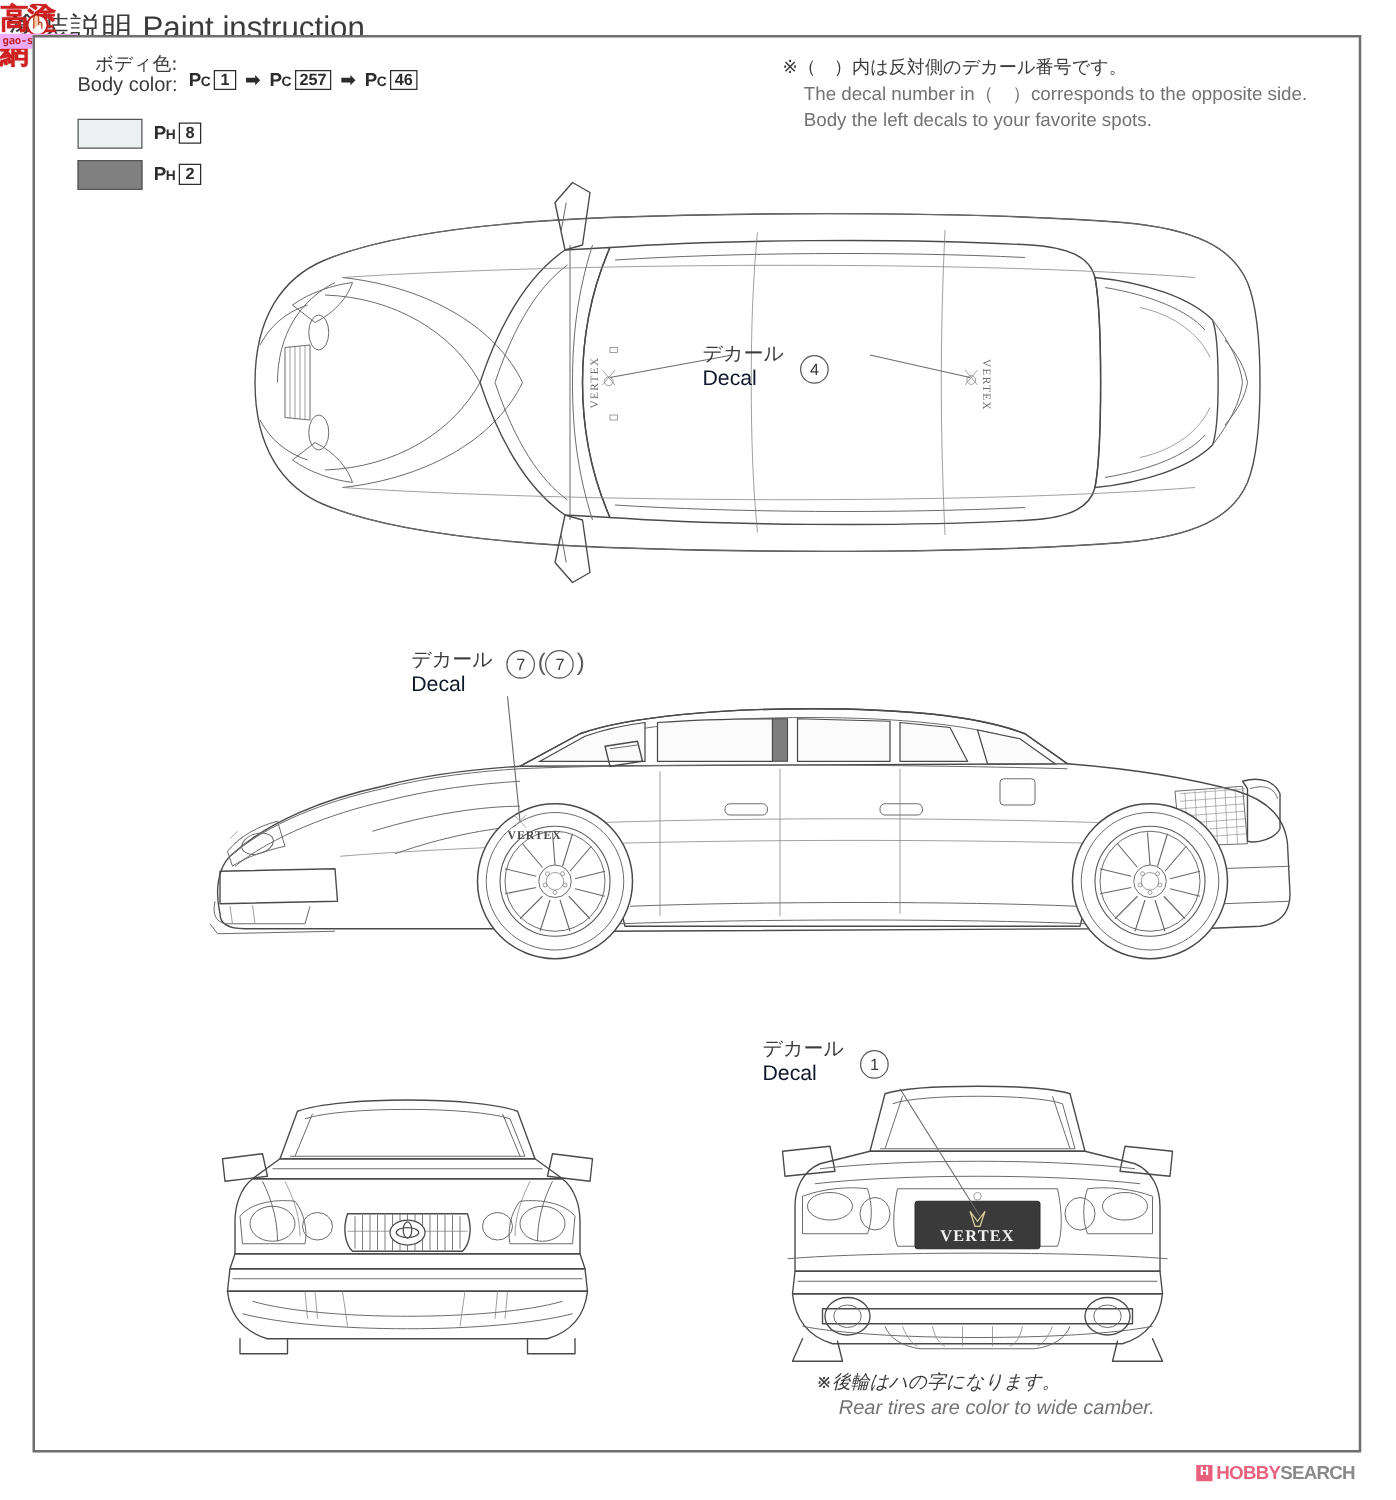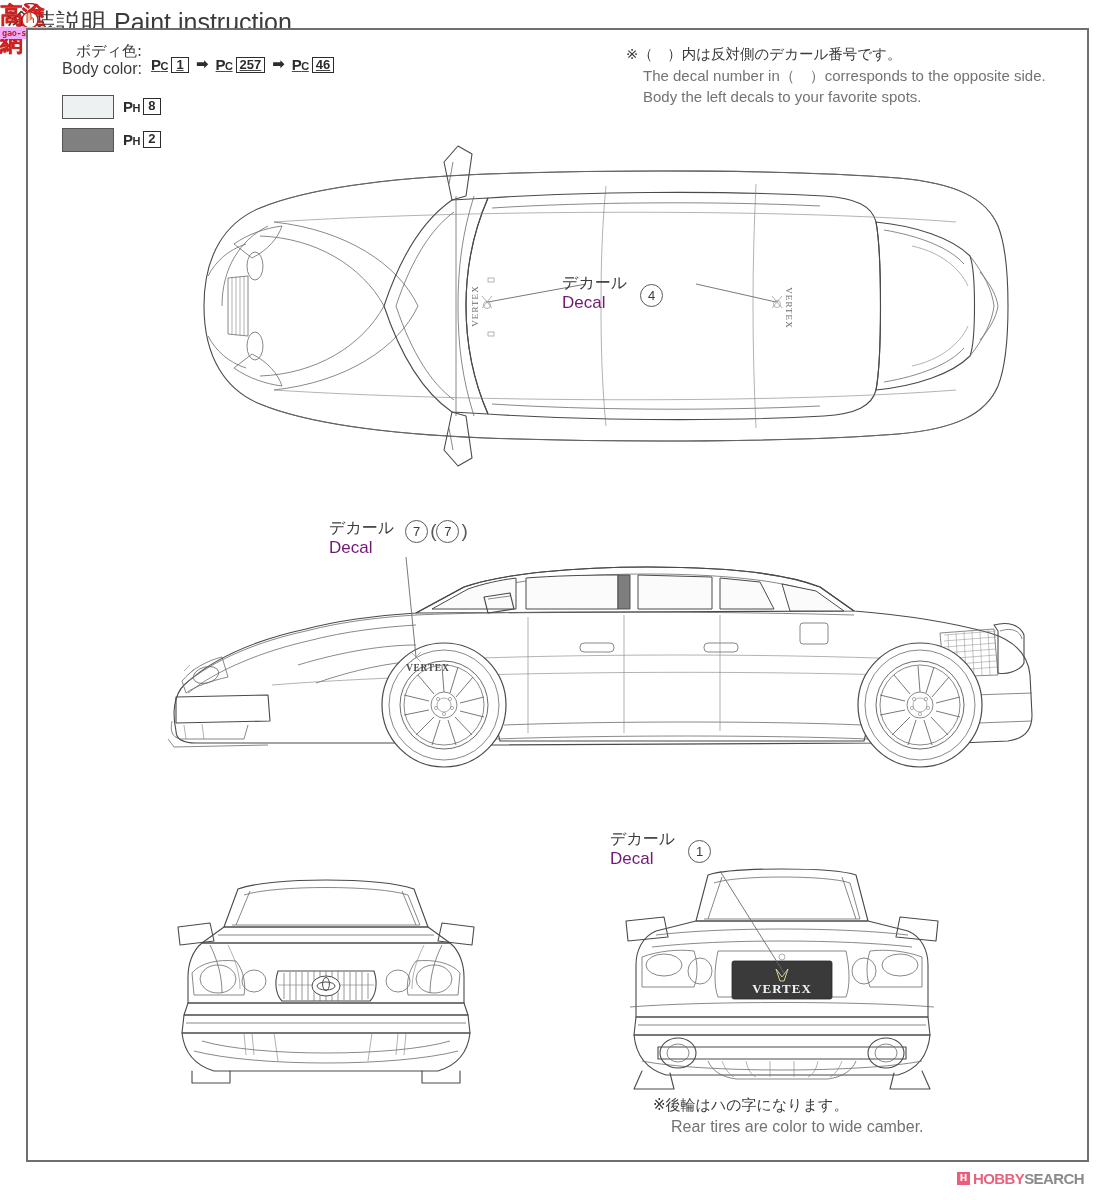--- a/index.html
+++ b/index.html
@@ -58,21 +58,21 @@
     box-sizing:border-box;
   }
 
   
   #paint-legend{position:absolute;left:34px;top:12px;}
   .bodycolor-row{display:flex;align-items:flex-start;}
   .bc-labels{text-align:right;line-height:1.15;padding-top:1px;}
   .bc-jp{font-family:"DejaVu Sans",sans-serif;font-size:15px;color:#3b3b3b;}
   .bc-en{font-size:16px;color:#3b3b3b;text-align:center;}
   .bc-codes{display:flex;align-items:center;margin-left:9px;padding-top:13px;}
-  .paint-code{display:flex;align-items:flex-end;text-decoration:underline;}
+  .paint-code{display:flex;align-items:center;}
   .pc-prefix{font-weight:bold;font-size:15px;color:#2c2c2c;letter-spacing:-0.5px;}
   .pc-prefix .sub{font-size:11px;vertical-align:baseline;}
   .pc-num{
     border:1.5px solid #2c2c2c;font-size:13px;font-weight:bold;color:#2c2c2c;
     padding:0px 3px;margin-left:3px;line-height:14px;min-width:10px;text-align:center;
   }
   .arrow{margin:0 7px;font-size:15px;color:#2c2c2c;font-weight:bold;}
 
   .swatch-row{display:flex;align-items:center;margin-top:9px;}
   .swatch{
@@ -85,31 +85,31 @@
     position:absolute;left:578px;top:14px;width:480px;
     line-height:1.42;
     margin-left:20px;
   }
   .note-jp{font-family:"DejaVu Sans",sans-serif;font-size:14.5px;color:#3b3b3b;}
   .note-en{font-size:15px;color:#737373;padding-left:17px;}
 
   
   .callout{position:absolute;}
   .callout .cl-jp{font-family:"DejaVu Sans",sans-serif;font-size:16px;color:#3b3b3b;line-height:1.18;}
-  .callout .cl-en{font-size:17px;color:#701a75;line-height:1.18;}
+  .callout .cl-en{font-size:17px;color:#0f172a;line-height:1.18;}
   .callout .cl-row{display:flex;align-items:center;}
   .circnum{
     display:inline-flex;align-items:center;justify-content:center;
     width:21px;height:21px;border:1.3px solid #5a5a5a;border-radius:50%;
     font-size:13px;color:#3b3b3b;margin-left:5px;flex:none;
   }
   .paren{font-size:19px;color:#5a5a5a;margin-left:2px;}
 
   
-  #bottom-note{position:absolute;left:625px;top:1065px;line-height:1.42;}
+  #bottom-note{position:absolute;left:625px;top:1065px;line-height:1.42;font-style:italic;}
 
   
   #hs-logo{
     position:absolute;left:957px;top:1168px;
     display:flex;align-items:center;height:20px;
   }
   #hs-mark{
     width:13px;height:13px;background:#e8607c;margin-right:3px;
     display:flex;align-items:center;justify-content:center;
     color:#fff;font-size:9px;font-weight:bold;font-family:"DejaVu Sans",sans-serif;

